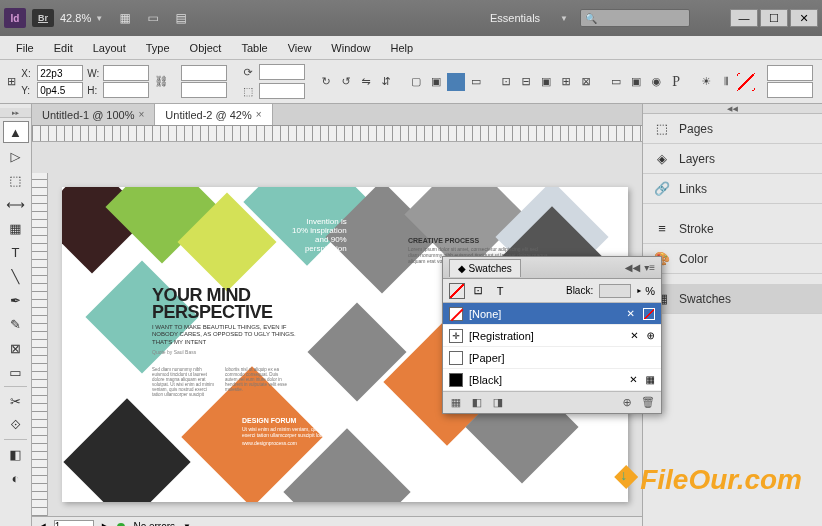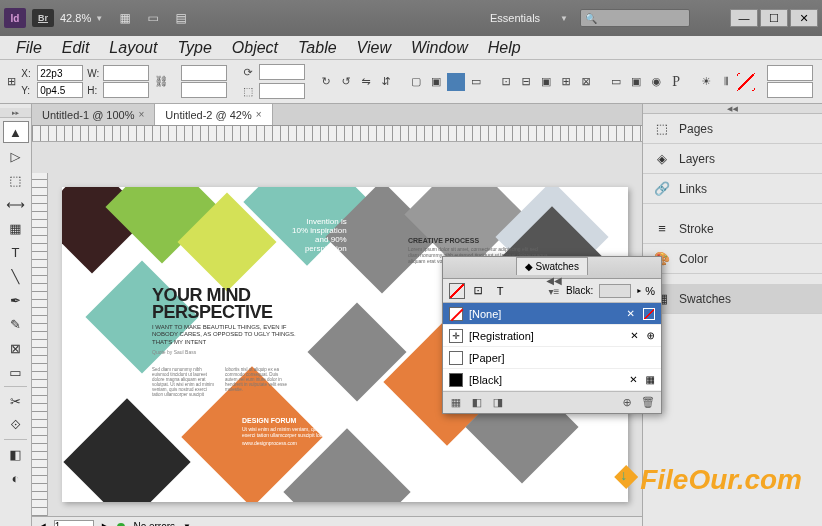--- a/index.html
+++ b/index.html
@@ -14,21 +14,21 @@
 .title-icon { width: 20px; height: 18px; margin-right: 8px; display: flex; align-items: center; justify-content: center; color: #ddd; font-size: 12px; }
 .title-spacer { flex: 1; }
 .essentials { color: #eee; font-size: 11px; margin-right: 20px; }
 .search-box { width: 110px; height: 18px; background: #aaa; border: 1px solid #666; border-radius: 2px; display: flex; align-items: center; padding: 0 4px; margin-right: 40px; }
 .search-icon { font-size: 10px; color: #555; }
 .win-controls { display: flex; gap: 2px; }
 .win-btn { width: 28px; height: 18px; background: #d4d4d4; border: 1px solid #888; display: flex; align-items: center; justify-content: center; font-size: 11px; }
 
 
 .menubar { height: 24px; background: #e8e8e8; display: flex; align-items: center; padding: 0 6px; border-bottom: 1px solid #bbb; }
-.menu-item { font-size: 16px; color: #222; padding: 4px 10px; cursor: pointer; font-style: italic; }
+.menu-item { font-size: 11px; color: #222; padding: 4px 10px; cursor: pointer; }
 
 
 .controlbar { height: 44px; background: #e8e8e8; border-bottom: 1px solid #aaa; display: flex; align-items: center; padding: 2px 6px; gap: 4px; }
 .ctrl-group { display: flex; flex-direction: column; gap: 1px; }
 .ctrl-row { display: flex; align-items: center; gap: 2px; font-size: 10px; }
 .ctrl-row span.lbl { width: 14px; color: #333; }
 .ctrl-input { width: 46px; height: 16px; background: #fff; border: 1px solid #999; font-size: 10px; padding: 0 2px; }
 .ctrl-icon { width: 18px; height: 18px; border: 1px solid transparent; display: flex; align-items: center; justify-content: center; font-size: 11px; color: #444; }
 .ctrl-sep { width: 1px; height: 30px; background: #bbb; margin: 0 2px; }
 .ctrl-icons-row { display: flex; gap: 2px; }
@@ -92,21 +92,21 @@
 
 .right-panels { width: 180px; background: #e8e8e8; border-left: 1px solid #aaa; display: flex; flex-direction: column; }
 .panel-expand { height: 10px; background: #ddd; border-bottom: 1px solid #bbb; display: flex; align-items: center; justify-content: center; font-size: 7px; color: #666; }
 .panel-item { height: 30px; display: flex; align-items: center; padding: 0 10px; gap: 8px; font-size: 12px; color: #333; border-bottom: 1px solid #ccc; cursor: pointer; }
 .panel-item.active { background: #d0d0d0; }
 .panel-icon { width: 18px; height: 16px; display: flex; align-items: center; justify-content: center; font-size: 13px; }
 .panel-gap { height: 10px; }
 
 
 .swatches-panel { position: absolute; top: 256px; left: 442px; width: 220px; background: #e8e8e8; border: 1px solid #888; box-shadow: 2px 2px 8px rgba(0,0,0,.4); font-size: 11px; }
-.sw-header { height: 22px; background: linear-gradient(#ddd, #ccc); display: flex; align-items: center; padding: 0 6px; border-bottom: 1px solid #999; flex-direction: column; }
+.sw-header { height: 22px; background: linear-gradient(#ddd, #ccc); display: flex; align-items: center; padding: 0 6px; border-bottom: 1px solid #999; }
 .sw-tab { background: #e8e8e8; padding: 3px 8px; border: 1px solid #999; border-bottom: none; font-size: 10px; }
 .sw-header-spacer { flex: 1; }
 .sw-header-icon { font-size: 10px; margin-left: 4px; color: #555; }
 .sw-controls { height: 24px; display: flex; align-items: center; padding: 0 6px; gap: 4px; border-bottom: 1px solid #bbb; }
 .sw-ctrl-icon { width: 18px; height: 18px; display: flex; align-items: center; justify-content: center; font-size: 11px; }
 .sw-tint-lbl { font-size: 10px; margin-left: auto; }
 .sw-tint-input { width: 32px; height: 14px; background: #ddd; border: 1px solid #999; margin: 0 2px; }
 .sw-list { max-height: 100px; overflow: hidden; background: #fff; }
 .sw-row { height: 22px; display: flex; align-items: center; padding: 0 6px; gap: 6px; border-bottom: 1px solid #eee; font-size: 11px; }
 .sw-row.selected { background: #3b6db5; color: #fff; }

